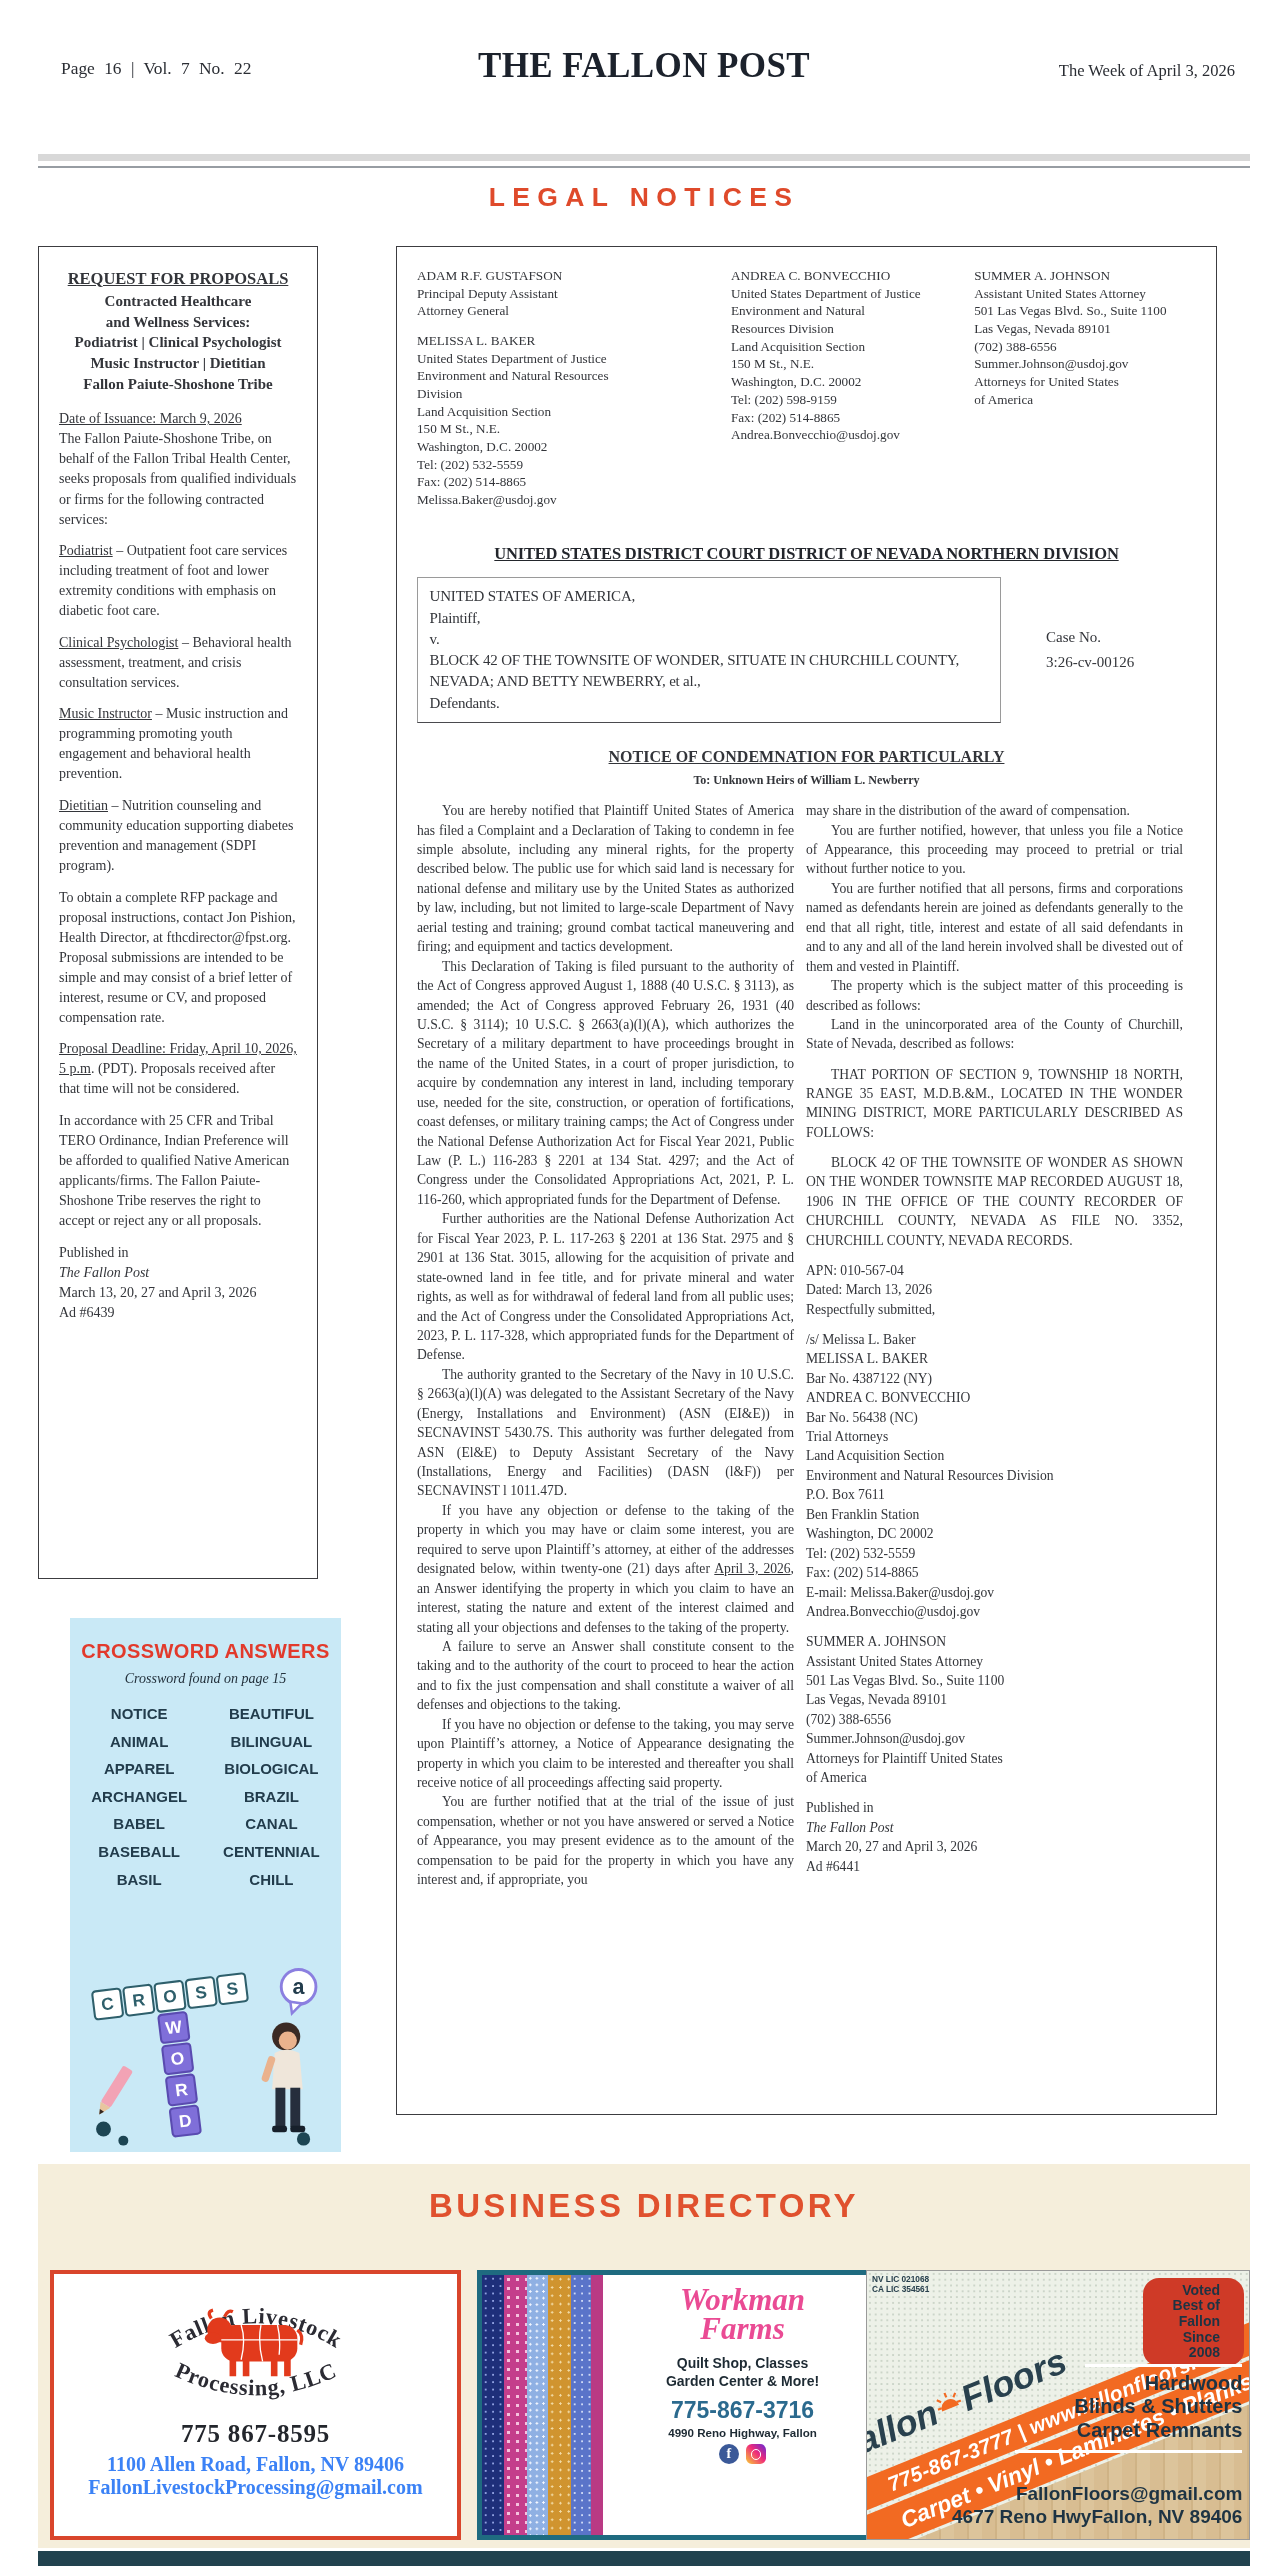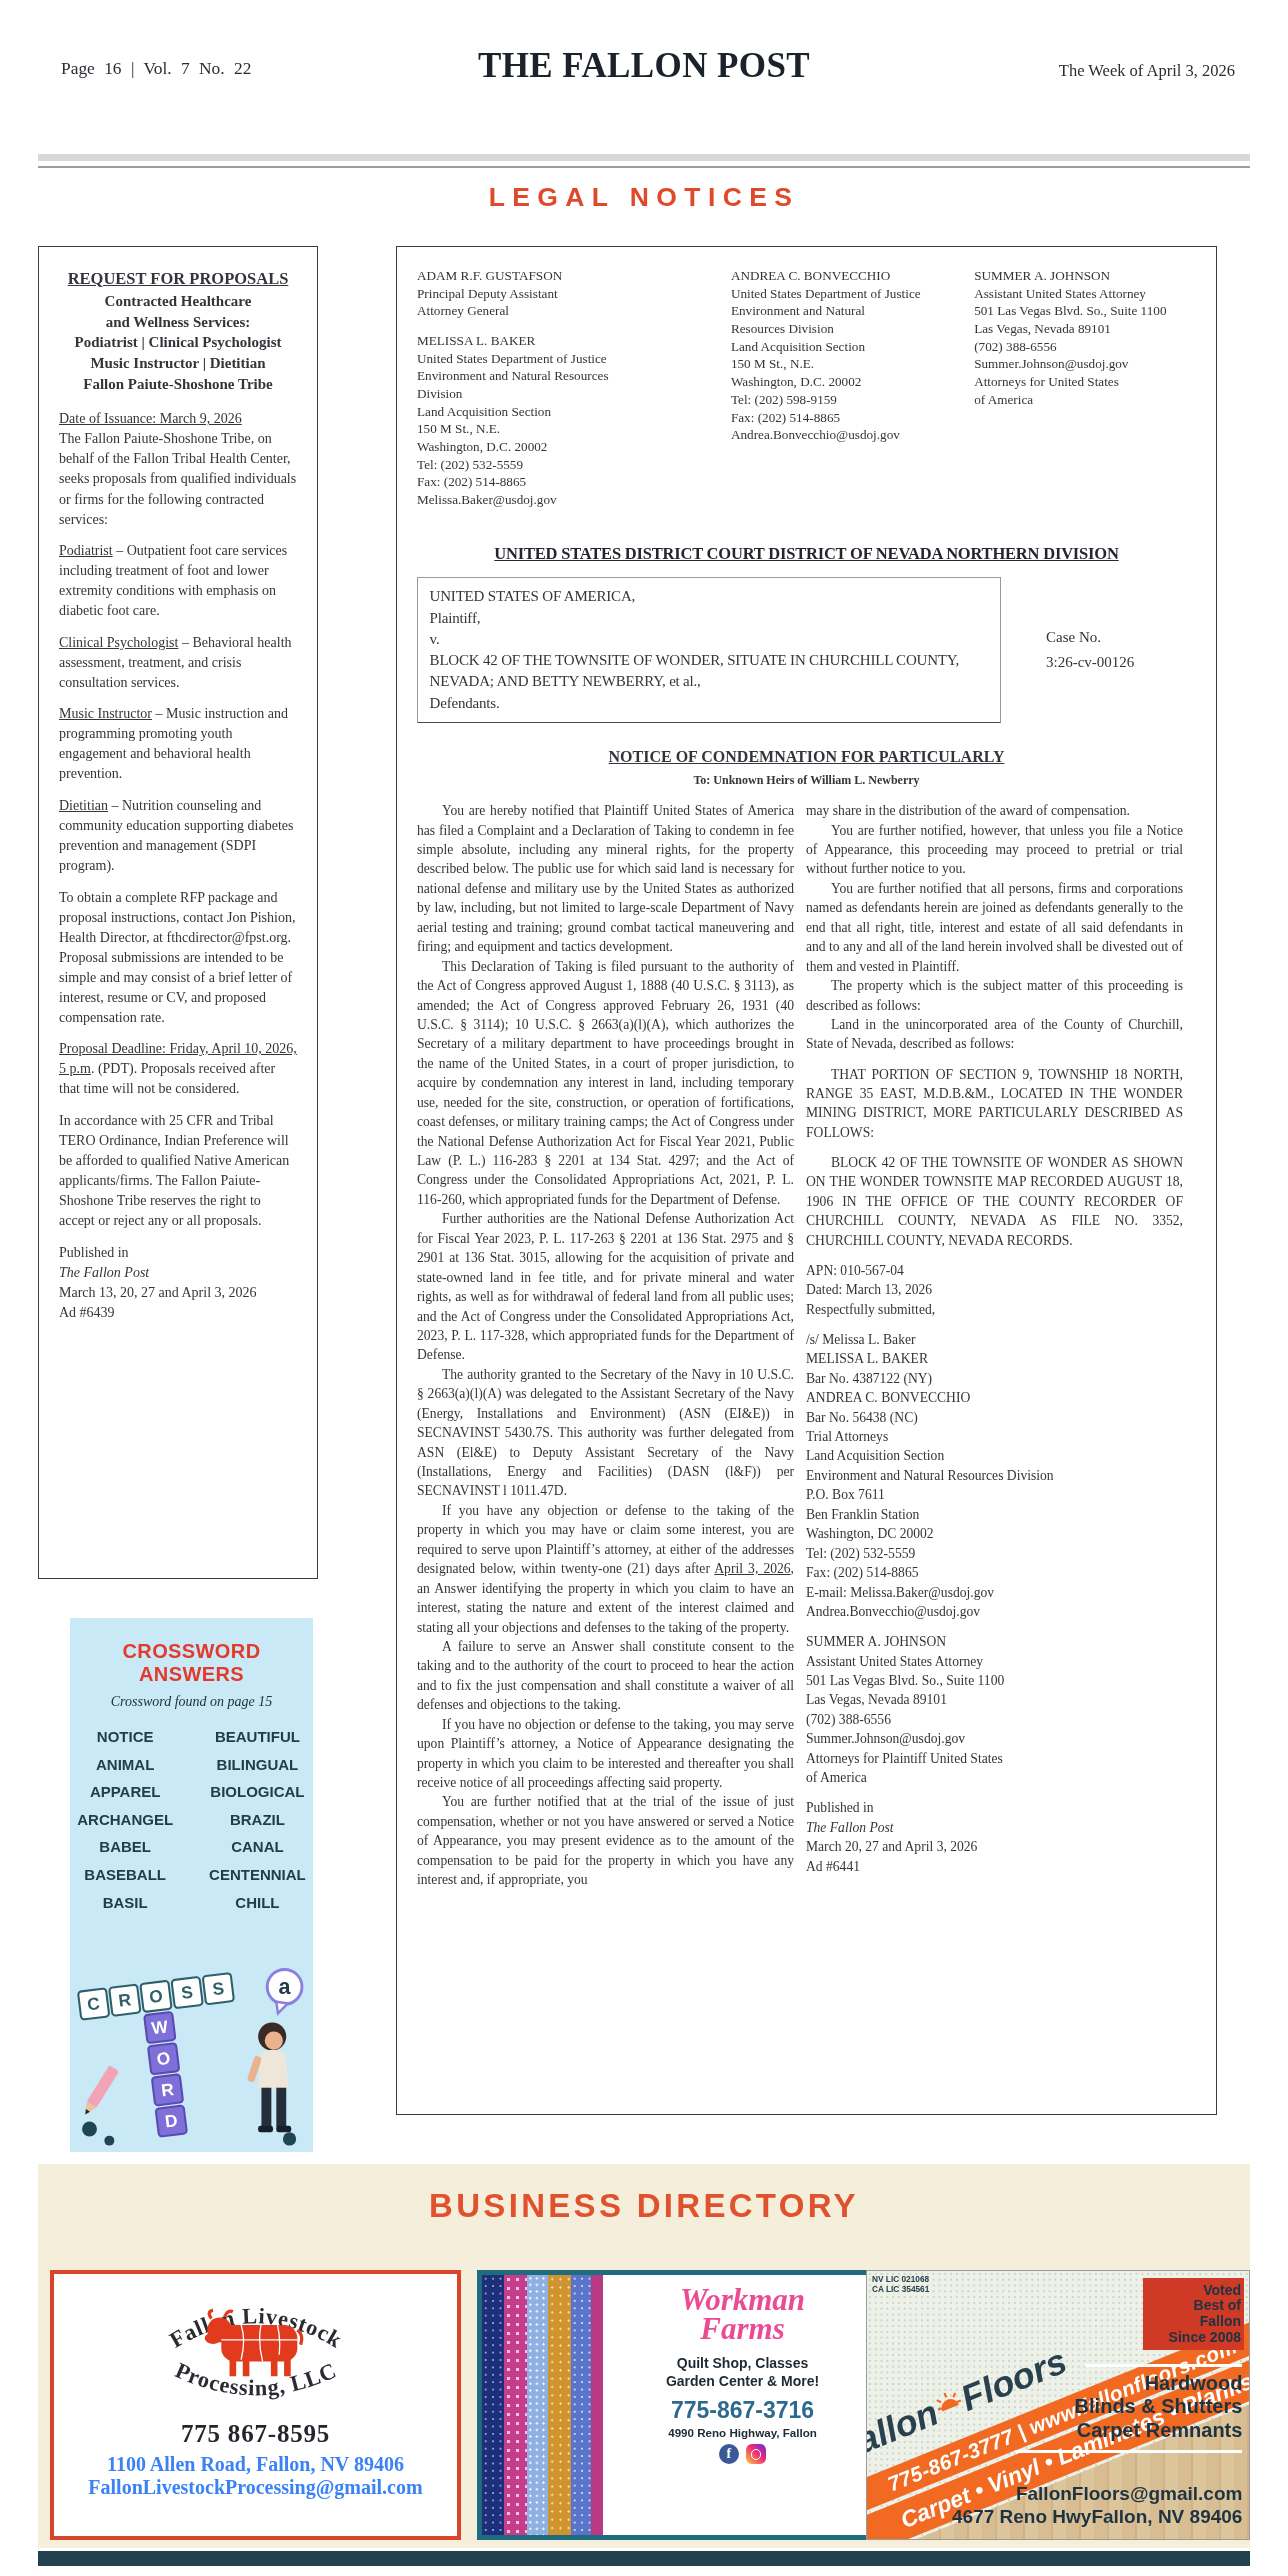--- a/index.html
+++ b/index.html
@@ -25,21 +25,21 @@
     font-weight:bold; font-size:26.5px; letter-spacing:7.4px; color:#df4a2b; }
 
   
   .rfp-box { left:38px; top:246px; width:280px; height:1333px; border:1.7px solid #3c3c40; background:#fff; padding:21.5px 20px; }
   .rfp-title { text-align:center; font-weight:bold; font-size:16.5px; text-decoration:underline; margin-bottom:2.5px; }
   .rfp-sub p { text-align:center; font-weight:bold; font-size:15px; line-height:1.38; }
   .rfp-body { margin-top:15px; font-size:14px; line-height:1.43; }
   .rfp-body .blank { height:11.6px; }
 
   
-  .cw-box { left:70px; top:1618px; width:243px; height:534px; background:#c9e9f6; overflow:hidden; }
+  .cw-box { left:70px; top:1618px; width:271px; height:534px; background:#c9e9f6; overflow:hidden; }
   .cw-title { text-align:center; margin-top:21.5px; font-family:"Liberation Sans", sans-serif; font-weight:bold;
     font-size:20px; letter-spacing:0.4px; color:#e23a2c; }
   .cw-sub { text-align:center; margin-top:8.3px; font-style:italic; font-size:14px; color:#23313c; }
   .cw-cols { display:flex; justify-content:center; gap:36px; margin-top:13.2px; }
   .cw-cols ul { list-style:none; margin:0; padding:0; }
   .cw-cols li { font-family:"Liberation Sans", sans-serif; font-weight:bold; font-size:15px; color:#223c4c;
     line-height:1.84; text-align:center; }
   .cw-art { position:absolute; bottom:3.3px; left:50%; transform:translateX(-50%); }
 
   
@@ -98,22 +98,22 @@
     font-family:"Liberation Sans", sans-serif; font-style:italic; font-weight:bold; font-size:36px; color:#29414e; white-space:nowrap; }
   .fl-sun { display:inline-block; vertical-align:5px; margin:0 1.7px; }
   .fl-strip1 { position:absolute; left:0; top:408px; width:827px; height:31px; background:#f26a22; color:#fff;
     font-family:"Liberation Sans", sans-serif; font-weight:bold; font-style:italic; font-size:20.7px; line-height:31px; text-align:center; letter-spacing:0.4px; }
   .fl-strip2 { position:absolute; left:0; top:443px; width:827px; height:38px; background:#f26a22; color:#fff;
     font-family:"Liberation Sans", sans-serif; font-weight:bold; font-style:italic; font-size:23px; line-height:38px; text-align:center; }
   .fl-wood { position:absolute; left:0; top:484px; width:827px; height:347px;
     background:repeating-linear-gradient(112deg,#d8bd92 0 13.2px,#cfb386 13.2px 15.7px,#dcc49b 15.7px 28px); }
   .fl-lic { position:absolute; left:5px; top:4.1px; z-index:4; font-family:"Liberation Sans", sans-serif;
     font-weight:bold; font-size:8.3px; line-height:1.2; color:#29414e; }
-  .fl-voted { position:absolute; right:5px; top:6.6px; z-index:4; background:#cf3a27; padding:5px 3px; width:101px;
-    text-align:right; }
+  .fl-voted { position:absolute; right:5px; top:6.6px; z-index:4; background:#cf3a27; padding:5px 24px; width:101px;
+    text-align:right;border-radius:16px; }
   .fl-voted div { font-family:"Liberation Sans", sans-serif; font-weight:bold; font-size:14px; line-height:1.12; color:#1d3343; }
   .fl-rule1 { position:absolute; right:6.6px; top:93px; width:157px; height:2.5px; background:#fff; z-index:4; }
   .fl-rule2 { position:absolute; right:6.6px; top:179px; width:227px; height:2.5px; background:#fff; z-index:4; }
   .fl-serv { position:absolute; right:6.6px; top:101px; z-index:4; text-align:right; }
   .fl-serv div { font-family:"Liberation Sans", sans-serif; font-weight:bold; font-size:20px; line-height:1.17; color:#1d3343; }
   .fl-contact { position:absolute; right:6.6px; bottom:10px; z-index:4; text-align:right;
     font-family:"Liberation Sans", sans-serif; font-weight:bold; font-size:19px; line-height:1.25; color:#1d3343; }
 
   .bottom-bar { left:38px; top:2551px; width:1212px; height:15px; background:#21424e; }
 </style>

